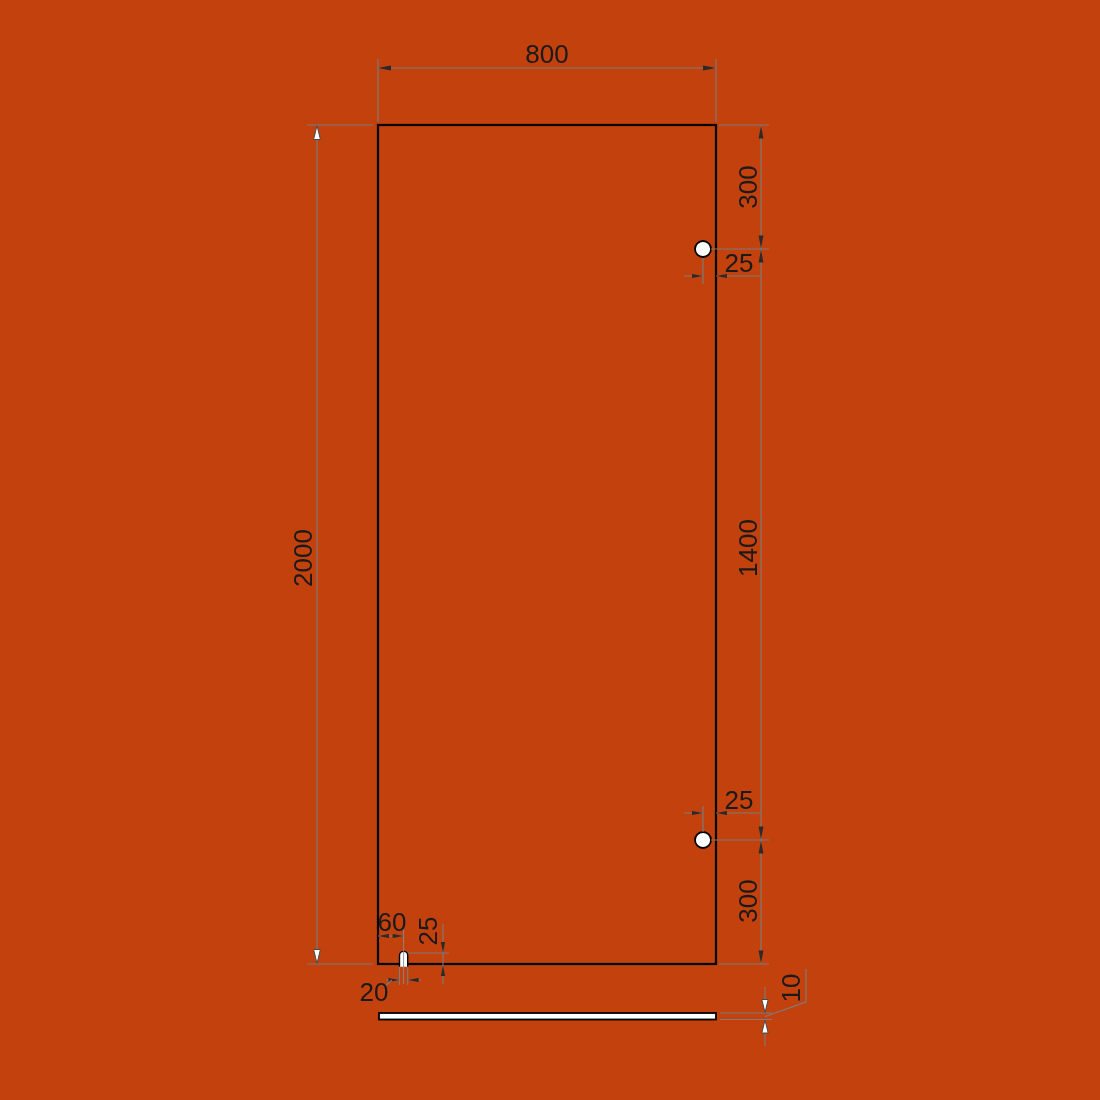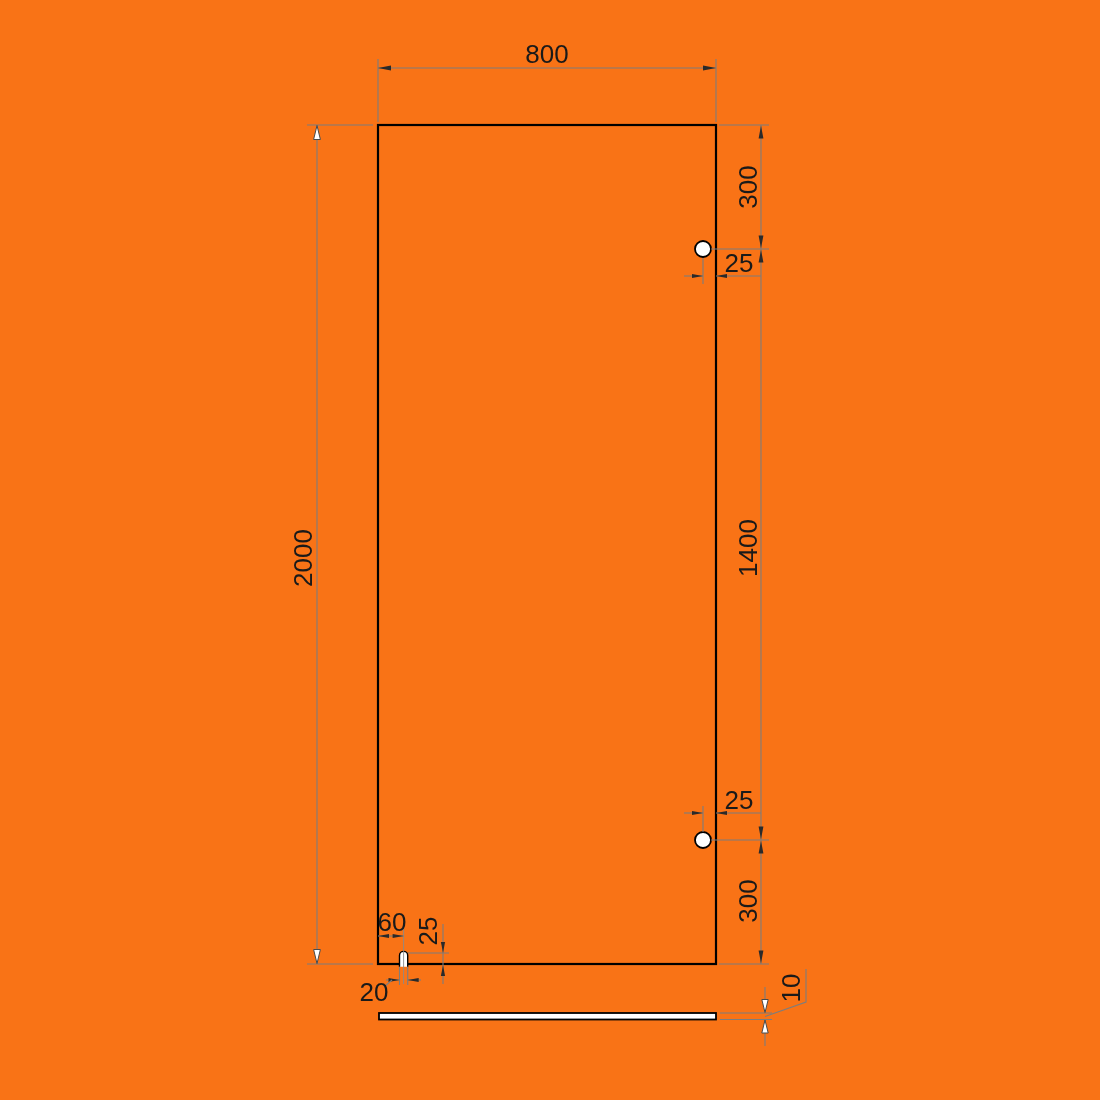--- a/index.html
+++ b/index.html
@@ -1,16 +1,16 @@
 <!DOCTYPE html>
 <html><head>
 <meta charset="utf-8">
 <style>
   html,body{margin:0;padding:0;background:#ffffff;}
-  .stage{position:relative;width:1100px;height:1100px;background:#f97316;overflow:hidden;}
+  .stage{position:relative;width:1100px;height:1100px;background:#c2410c;overflow:hidden;}
   svg text{
     font-family:"Liberation Sans","DejaVu Sans",sans-serif;
     font-size:26px;
     fill:#1a1a1a;
   }
   .edge{stroke:#000000;stroke-width:2.2;fill:none;}
   .edge-thin{stroke:#000000;stroke-width:1.8;fill:#ffffff;}
   .dim{stroke:#7d7d7d;stroke-width:1.1;fill:none;}
   .cline{stroke:#8a8a8a;stroke-width:0.9;fill:none;}
   .arr{fill:#2a2a2a;stroke:none;}

